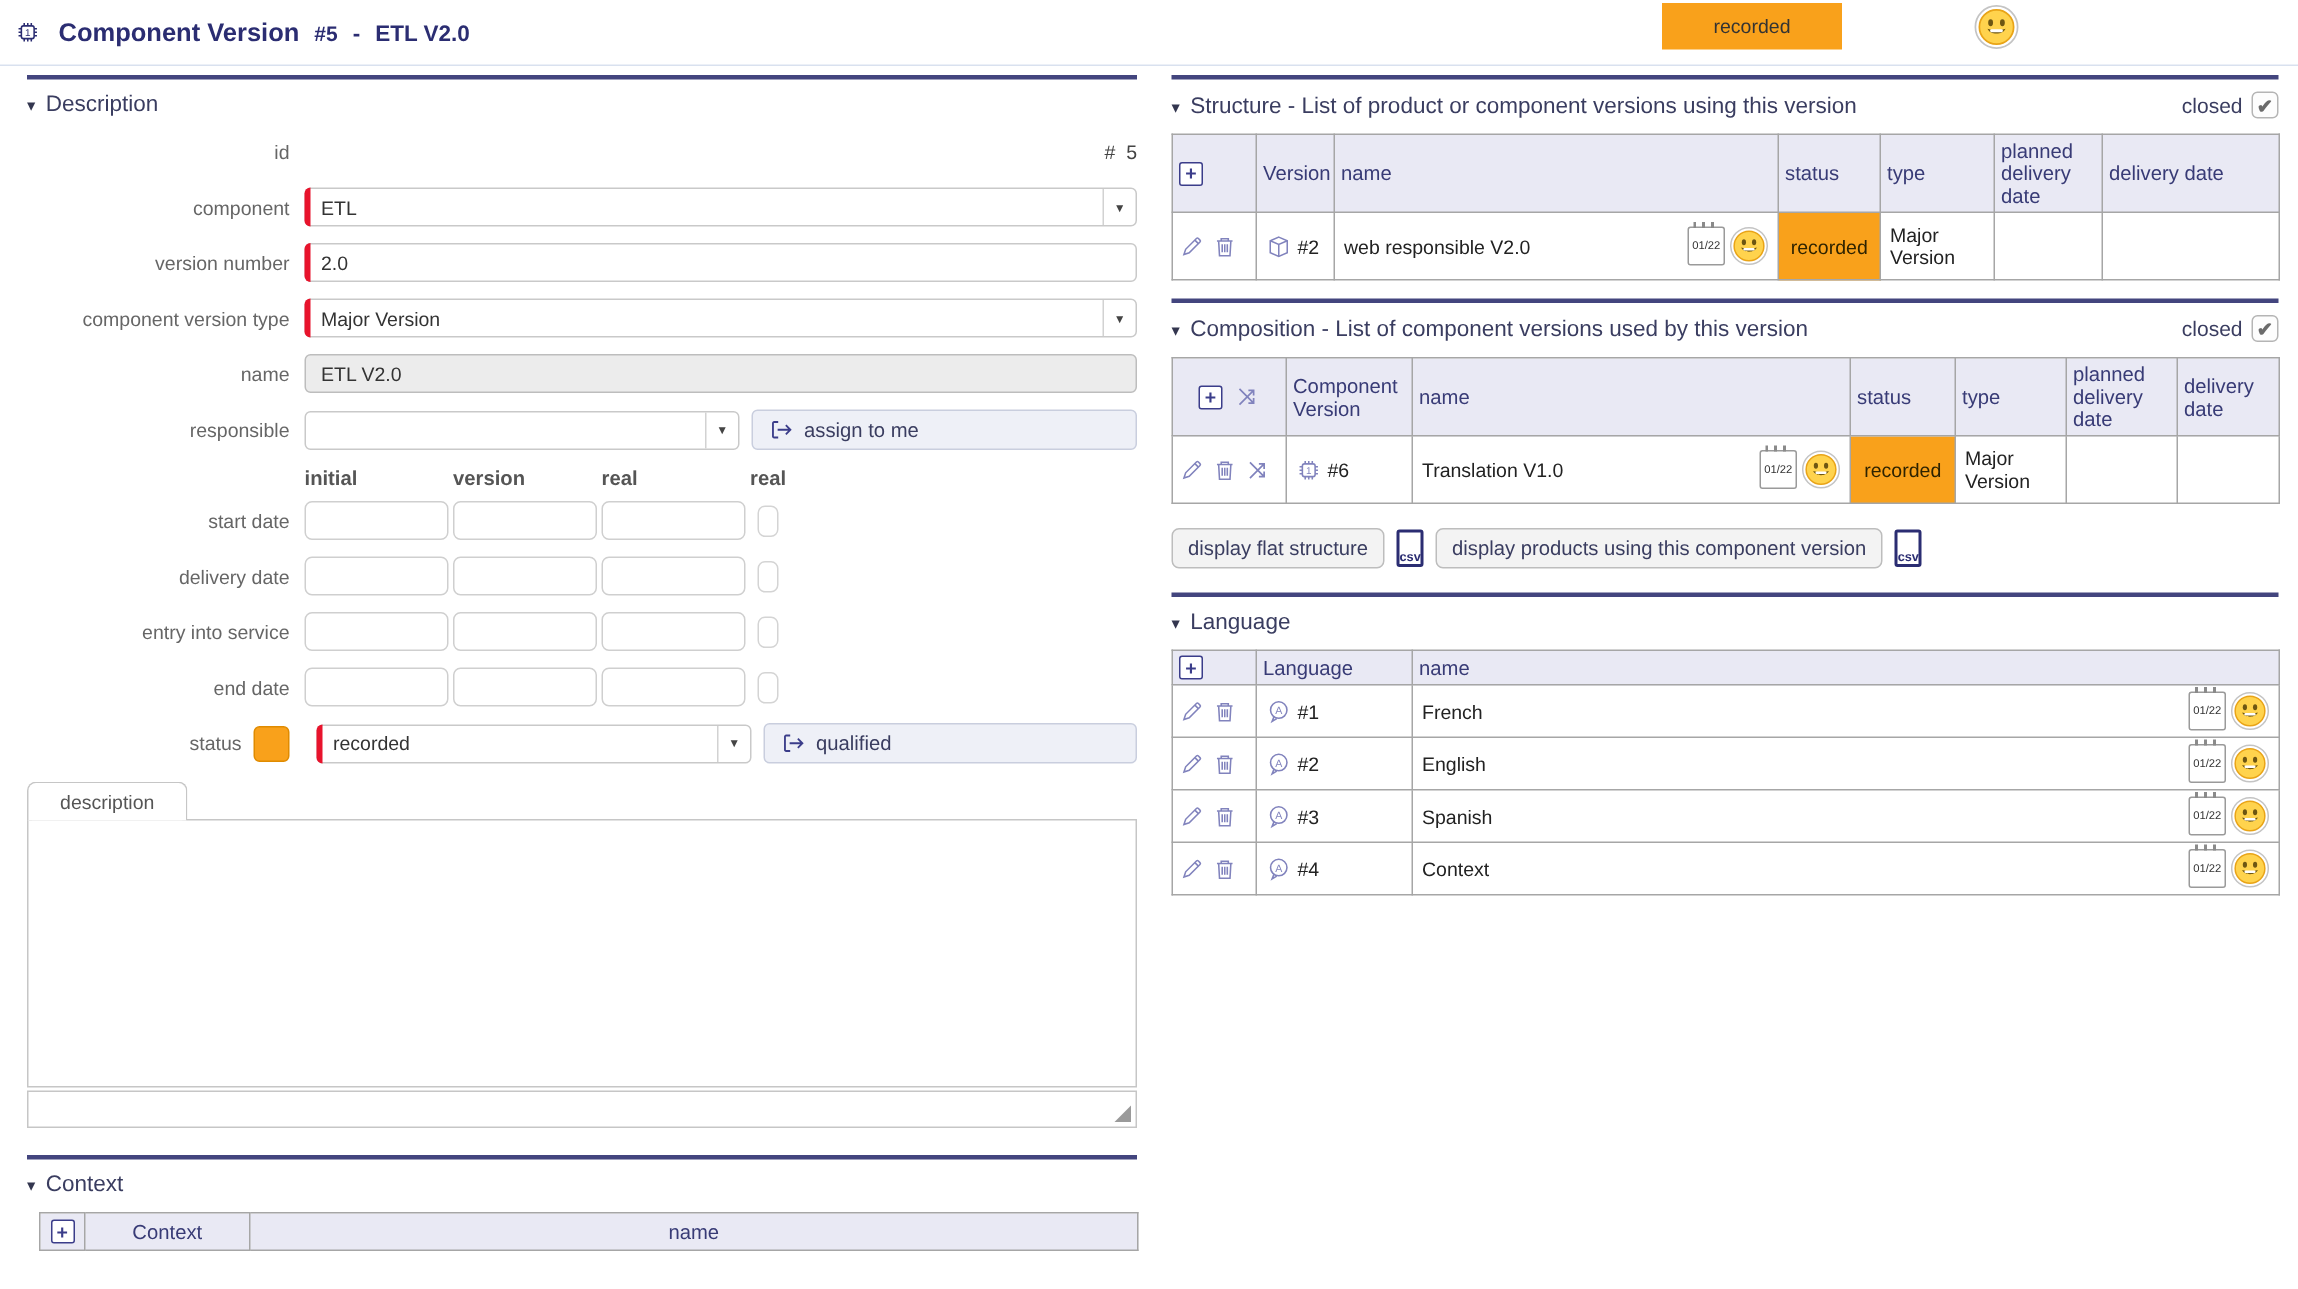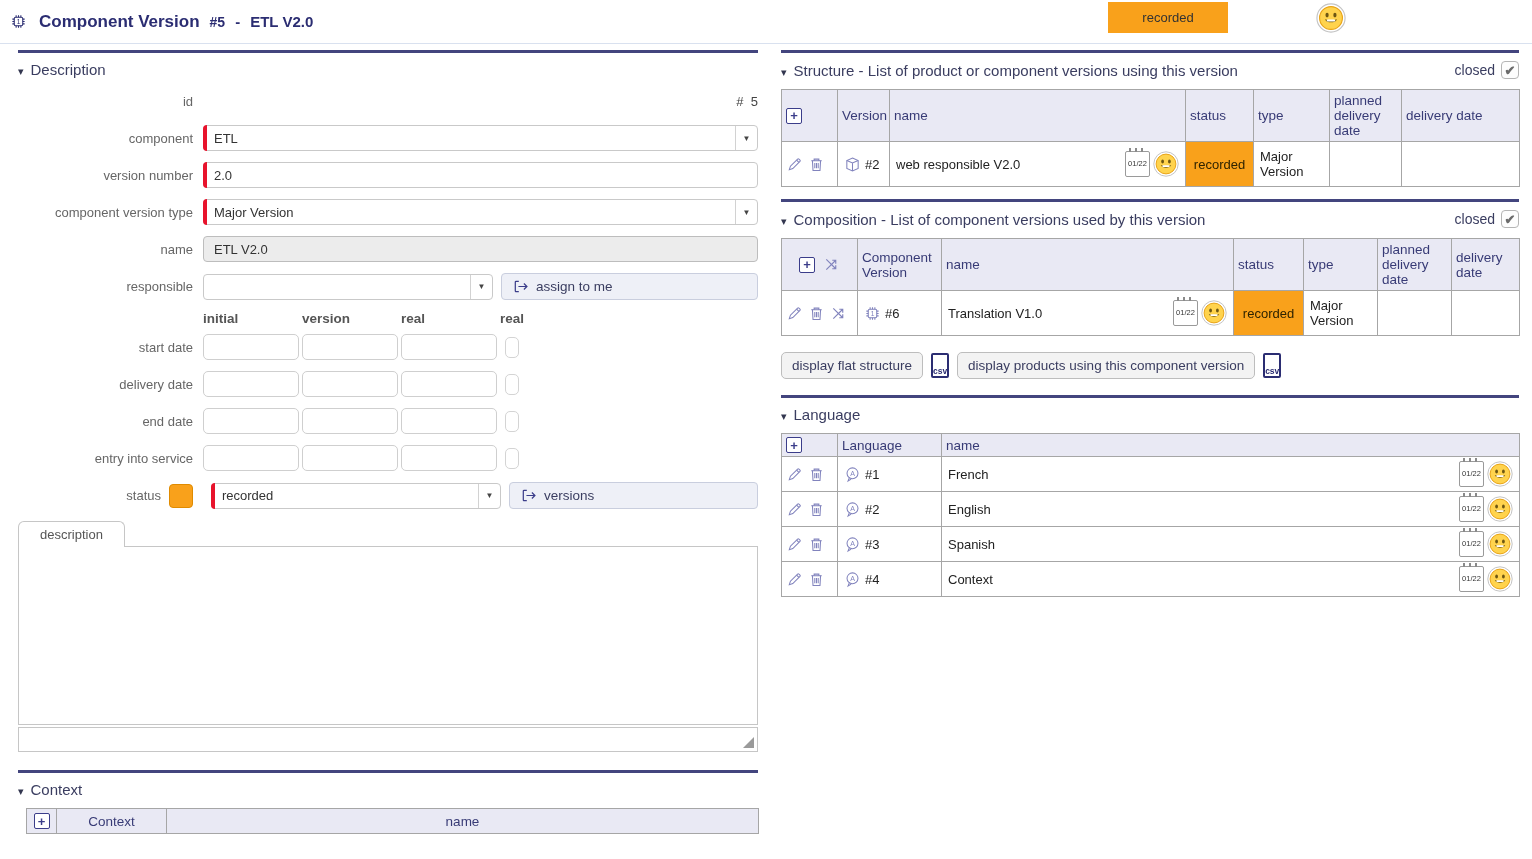--- a/index.html
+++ b/index.html
@@ -272,28 +272,28 @@
     <div class="done-cbx"></div>
   </div>
   <div class="frow">
     <div class="flabel">delivery date</div>
     <div class="dinput"></div>
     <div class="dinput"></div>
     <div class="dinput"></div>
     <div class="done-cbx"></div>
   </div>
   <div class="frow">
+    <div class="flabel">entry into service</div>
+    <div class="dinput"></div>
+    <div class="dinput"></div>
+    <div class="dinput"></div>
+    <div class="done-cbx"></div>
+  </div>
+  <div class="frow">
     <div class="flabel">end date</div>
-    <div class="dinput"></div>
-    <div class="dinput"></div>
-    <div class="dinput"></div>
-    <div class="done-cbx"></div>
-  </div>
-  <div class="frow">
-    <div class="flabel">entry into service</div>
     <div class="dinput"></div>
     <div class="dinput"></div>
     <div class="dinput"></div>
     <div class="done-cbx"></div>
   </div>
 
   <div class="frow">
     <div class="statlabel">
       <span>status</span>
       <span class="swatch"></span>
@@ -302,21 +302,21 @@
     <div class="field required half">
       <span>recorded</span>
       <span class="dd"></span>
     </div>
     <button class="btn-light">
       <span class="icon">
           <svg viewBox="0 0 18 18" width="16" height="16">
             <use href="#svg-assign"></use>
           </svg>
         </span>
-      <span>versions</span>
+      <span>qualified</span>
     </button>
   </div>
 
   <div class="desc-tab">
     <span>description</span>
   </div>
   <div class="desc-box"></div>
   <div class="desc-strip">
     <span class="grip"></span>
   </div>

